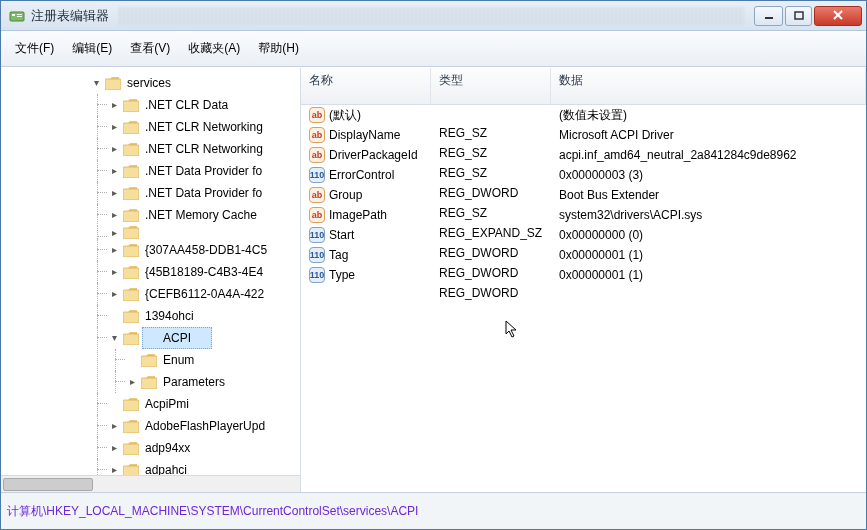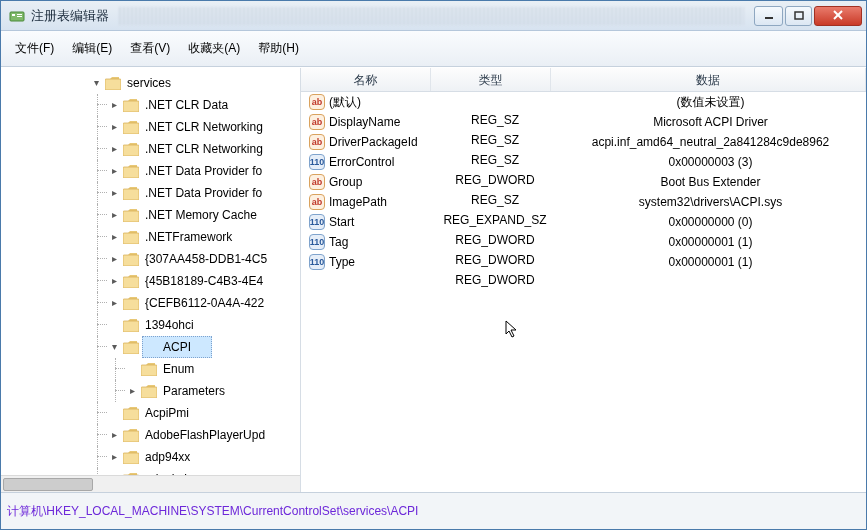--- a/index.html
+++ b/index.html
@@ -1,17 +1,17 @@
 <!DOCTYPE html>
 <html><head>
 <meta charset="utf-8">
 <style>
 * { box-sizing: border-box; margin: 0; padding: 0; }
 body { font-family: "Microsoft YaHei", Tahoma, sans-serif; font-size: 12px; background: #fff; overflow: hidden; }
-.window { width: 867px; height: 530px; border: 1px solid #4a7aab; display: flex; flex-direction: column; background: #eef2f6; text-align: center; }
+.window { width: 867px; height: 530px; border: 1px solid #4a7aab; display: flex; flex-direction: column; background: #eef2f6; }
 .titlebar { height: 30px; background: linear-gradient(#e9eff5,#d7e3f0); display: flex; align-items: center; padding: 0 4px 0 8px; border-bottom: 1px solid #b5c7db; }
 .title-icon { width: 16px; height: 16px; margin-right: 6px; }
 .title-text { flex: 0 0 auto; color: #1b2b3c; font-size: 13px; }
 .title-blur { flex: 1; height: 18px; margin: 0 10px; background: repeating-linear-gradient(90deg,#cfd9e4 0 2px,transparent 2px 4px); filter: blur(1px); }
 .win-btns { display: flex; gap: 2px; }
 .win-btn { width: 29px; height: 20px; border: 1px solid #8ea7c1; border-radius: 3px; background: linear-gradient(#f5f9fd,#dce7f3); display: flex; align-items: center; justify-content: center; font-size: 11px; color: #333; }
 .win-btn.max { width: 27px; }
 .win-btn.close { width: 48px; background: linear-gradient(#e97b6c,#c93a27); color: #fff; border-color: #a13022; }
 .menubar { height: 36px; background: linear-gradient(#fafcfe,#eaeff5); border-bottom: 1px solid #c6d1dd; display: flex; align-items: center; padding: 0 6px; gap: 2px; }
 .menu-item { padding: 3px 8px; cursor: default; }
@@ -26,21 +26,21 @@
 .node { display: flex; align-items: center; gap: 3px; }
 .expander { width: 11px; height: 11px; display: inline-flex; align-items: center; justify-content: center; cursor: pointer; color: #5a5a5a; font-size: 10px; }
 .expander.blank { visibility: hidden; }
 .folder-icon { width: 16px; height: 13px; display: inline-block; }
 .folder-icon svg { display: block; }
 .node-label { padding: 1px 3px; }
 .node-label.selected { background: #cde8ff; border: 1px dotted #7da2ce; padding: 0 20px; }
 .tree-hscroll { height: 17px; background: #f0f0f0; border-top: 1px solid #dadada; position: relative; }
 .thumb { position: absolute; left: 2px; top: 2px; height: 13px; width: 90px; background: #cdcdcd; border: 1px solid #a8a8a8; border-radius: 2px; }
 .list-pane { flex: 1; display: flex; flex-direction: column; }
-.list-header { height: 24px; display: flex; background: linear-gradient(#fdfdfd,#eef1f5); border-bottom: 1px solid #d6dde5; }
+.list-header { height: 37px; display: flex; background: linear-gradient(#fdfdfd,#eef1f5); border-bottom: 1px solid #d6dde5; }
 .col-h { padding: 4px 8px; border-right: 1px solid #e0e5eb; color: #2b3a4a; }
 .col-name { width: 130px; }
 .col-type { width: 120px; }
 .col-data { flex: 1; }
 .list-body { flex: 1; overflow: auto; }
 .row { display: flex; align-items: center; height: 20px; padding-left: 4px; }
 .row .cell { padding: 0 4px; overflow: hidden; text-overflow: ellipsis; white-space: nowrap; }
 .row .cell.name { width: 130px; display: flex; align-items: center; gap: 4px; }
 .row .cell.type { width: 120px; margin-top: 36px; }
 .row .cell.data { flex: 1; }
@@ -183,21 +183,20 @@
                 </li>
                 <li>
                   <div class="node">
                     <span class="expander">▸</span>
                     <span class="folder-icon">
                       <svg viewBox="0 0 16 13">
                         <path d="M0 2 L5 2 L7 0 L14 0 L14 2 L0 2" fill="#e8c877"></path>
                         <rect x="0" y="2" width="16" height="11" rx="1" fill="#f6de9c" stroke="#d4aa4a" stroke-width="0.7"></rect>
                       </svg>
                     </span>
-                    <span class="node-label">.NETFramework</span>
                   </div>
                 </li>
                 <li>
                   <div class="node">
                     <span class="expander">▸</span>
                     <span class="folder-icon">
                       <svg viewBox="0 0 16 13">
                         <path d="M0 2 L5 2 L7 0 L14 0 L14 2 L0 2" fill="#e8c877"></path>
                         <rect x="0" y="2" width="16" height="11" rx="1" fill="#f6de9c" stroke="#d4aa4a" stroke-width="0.7"></rect>
                       </svg>

